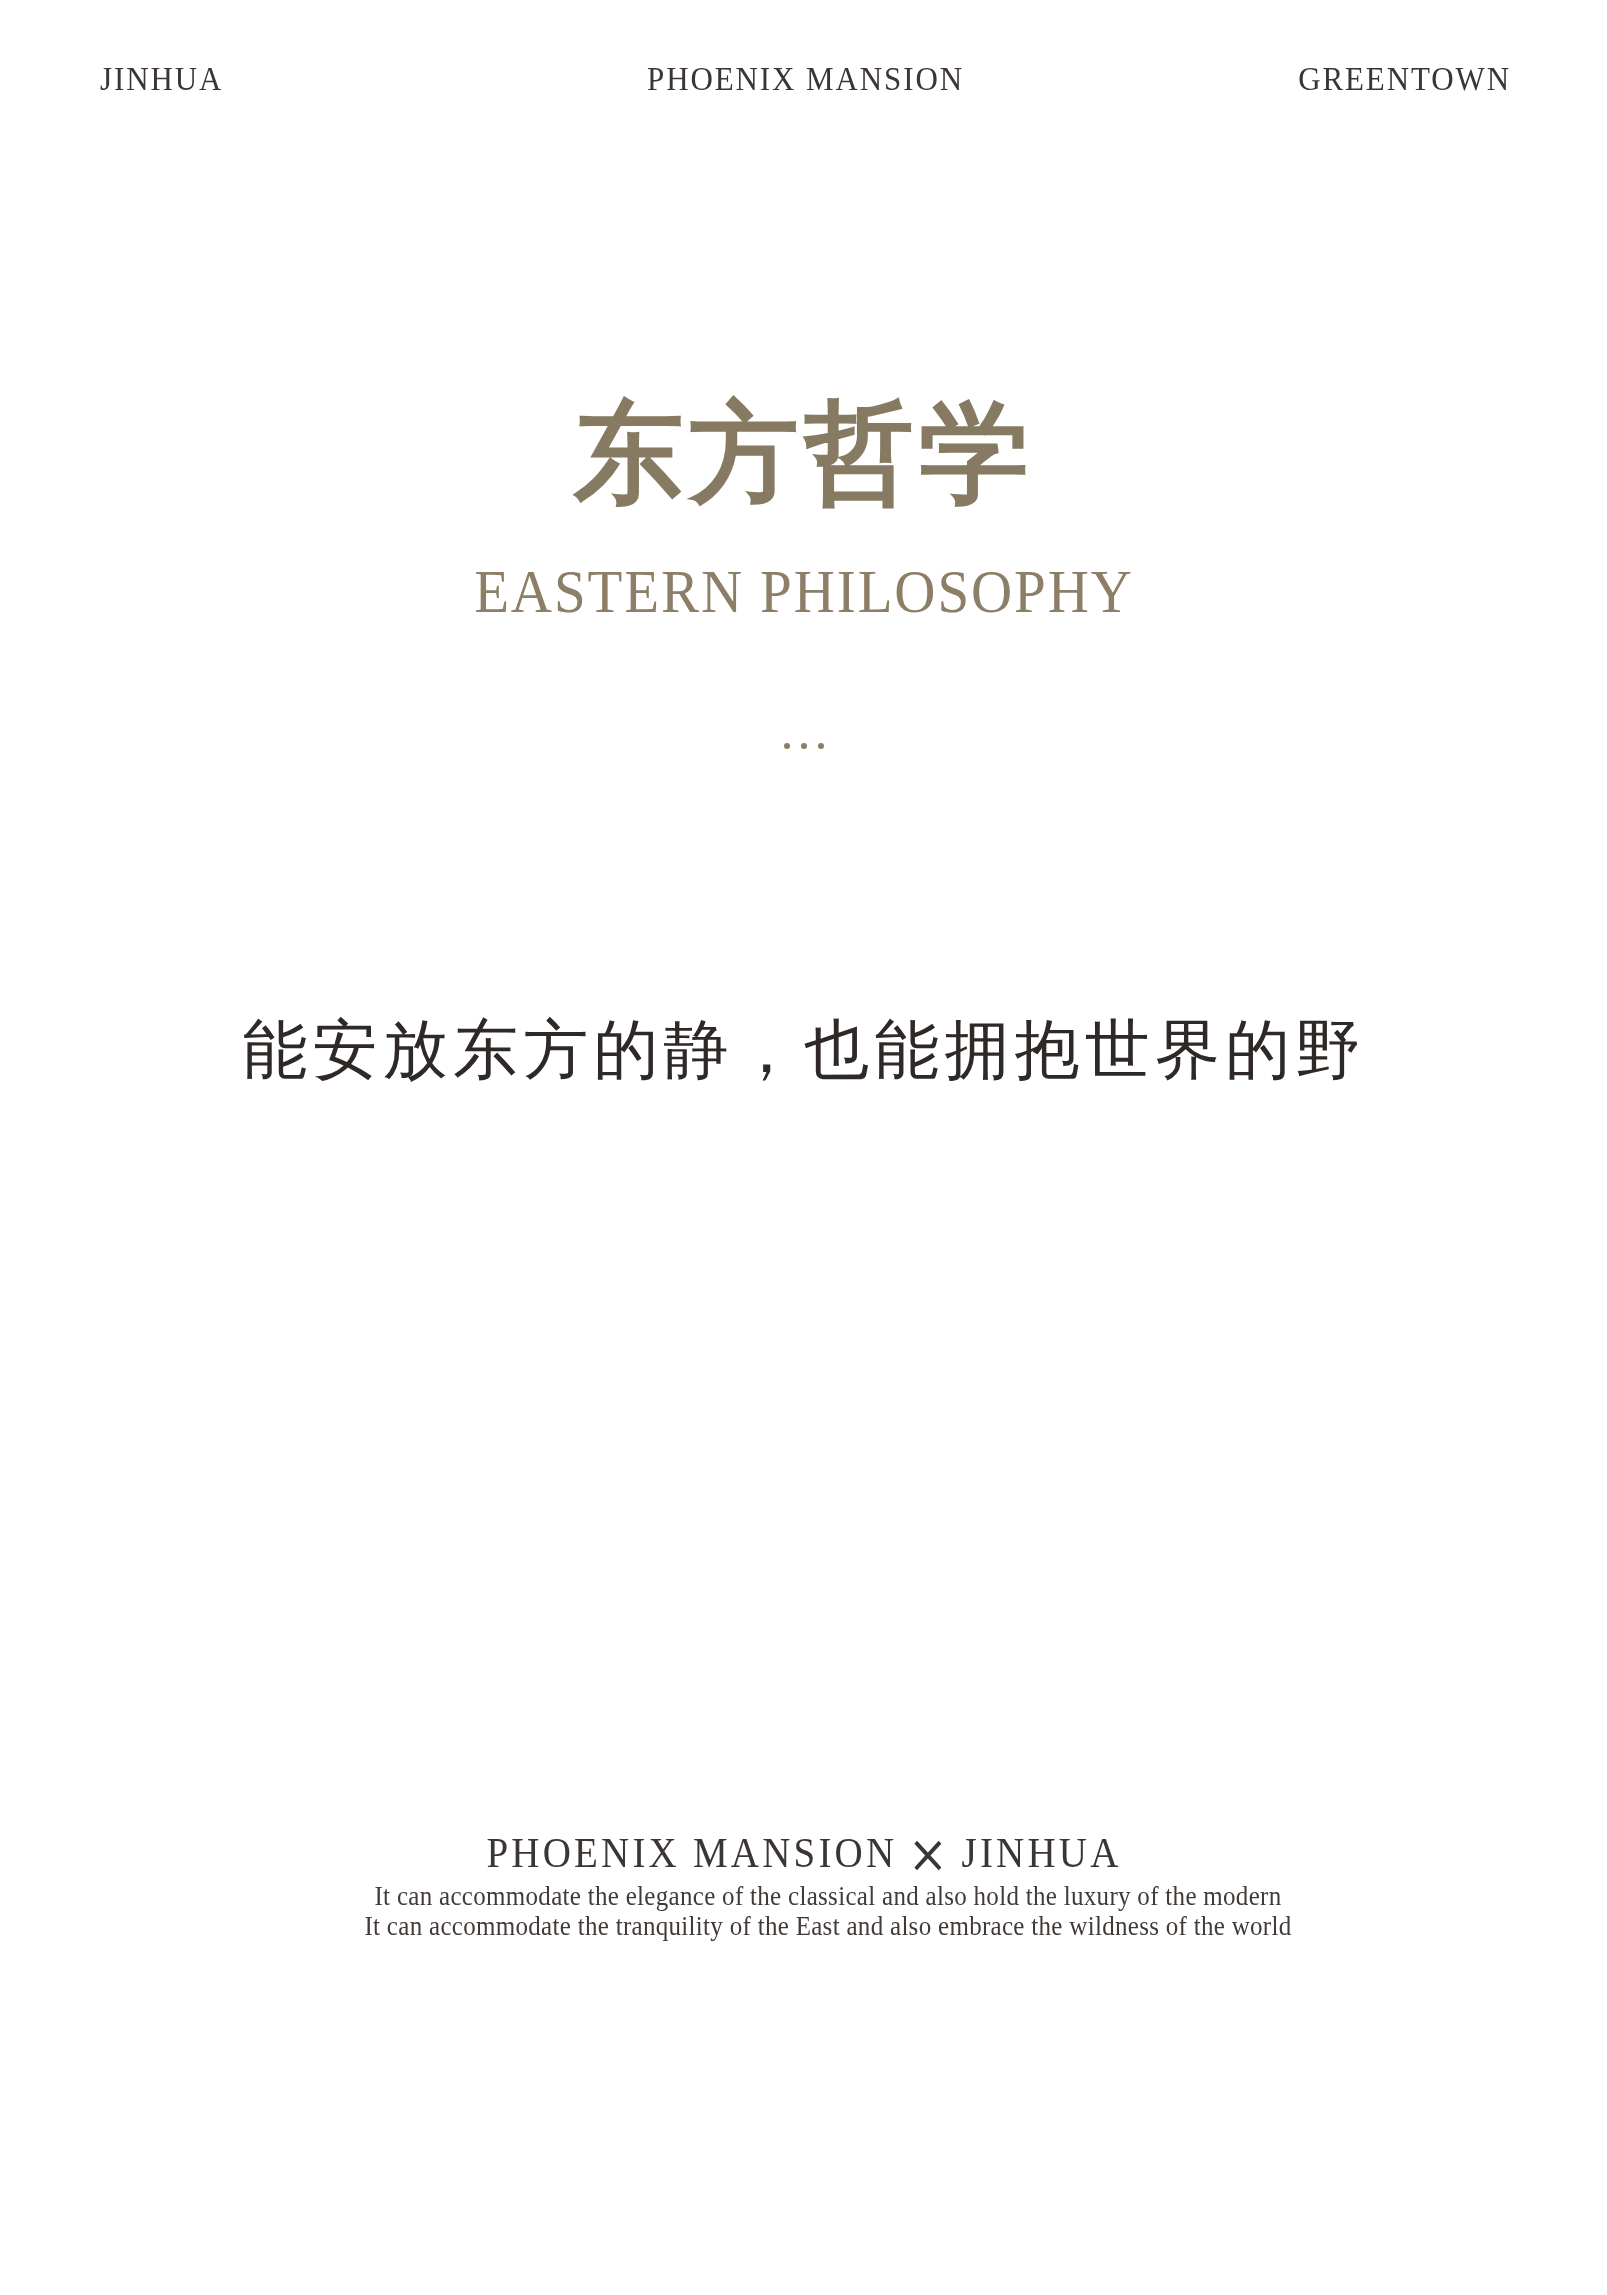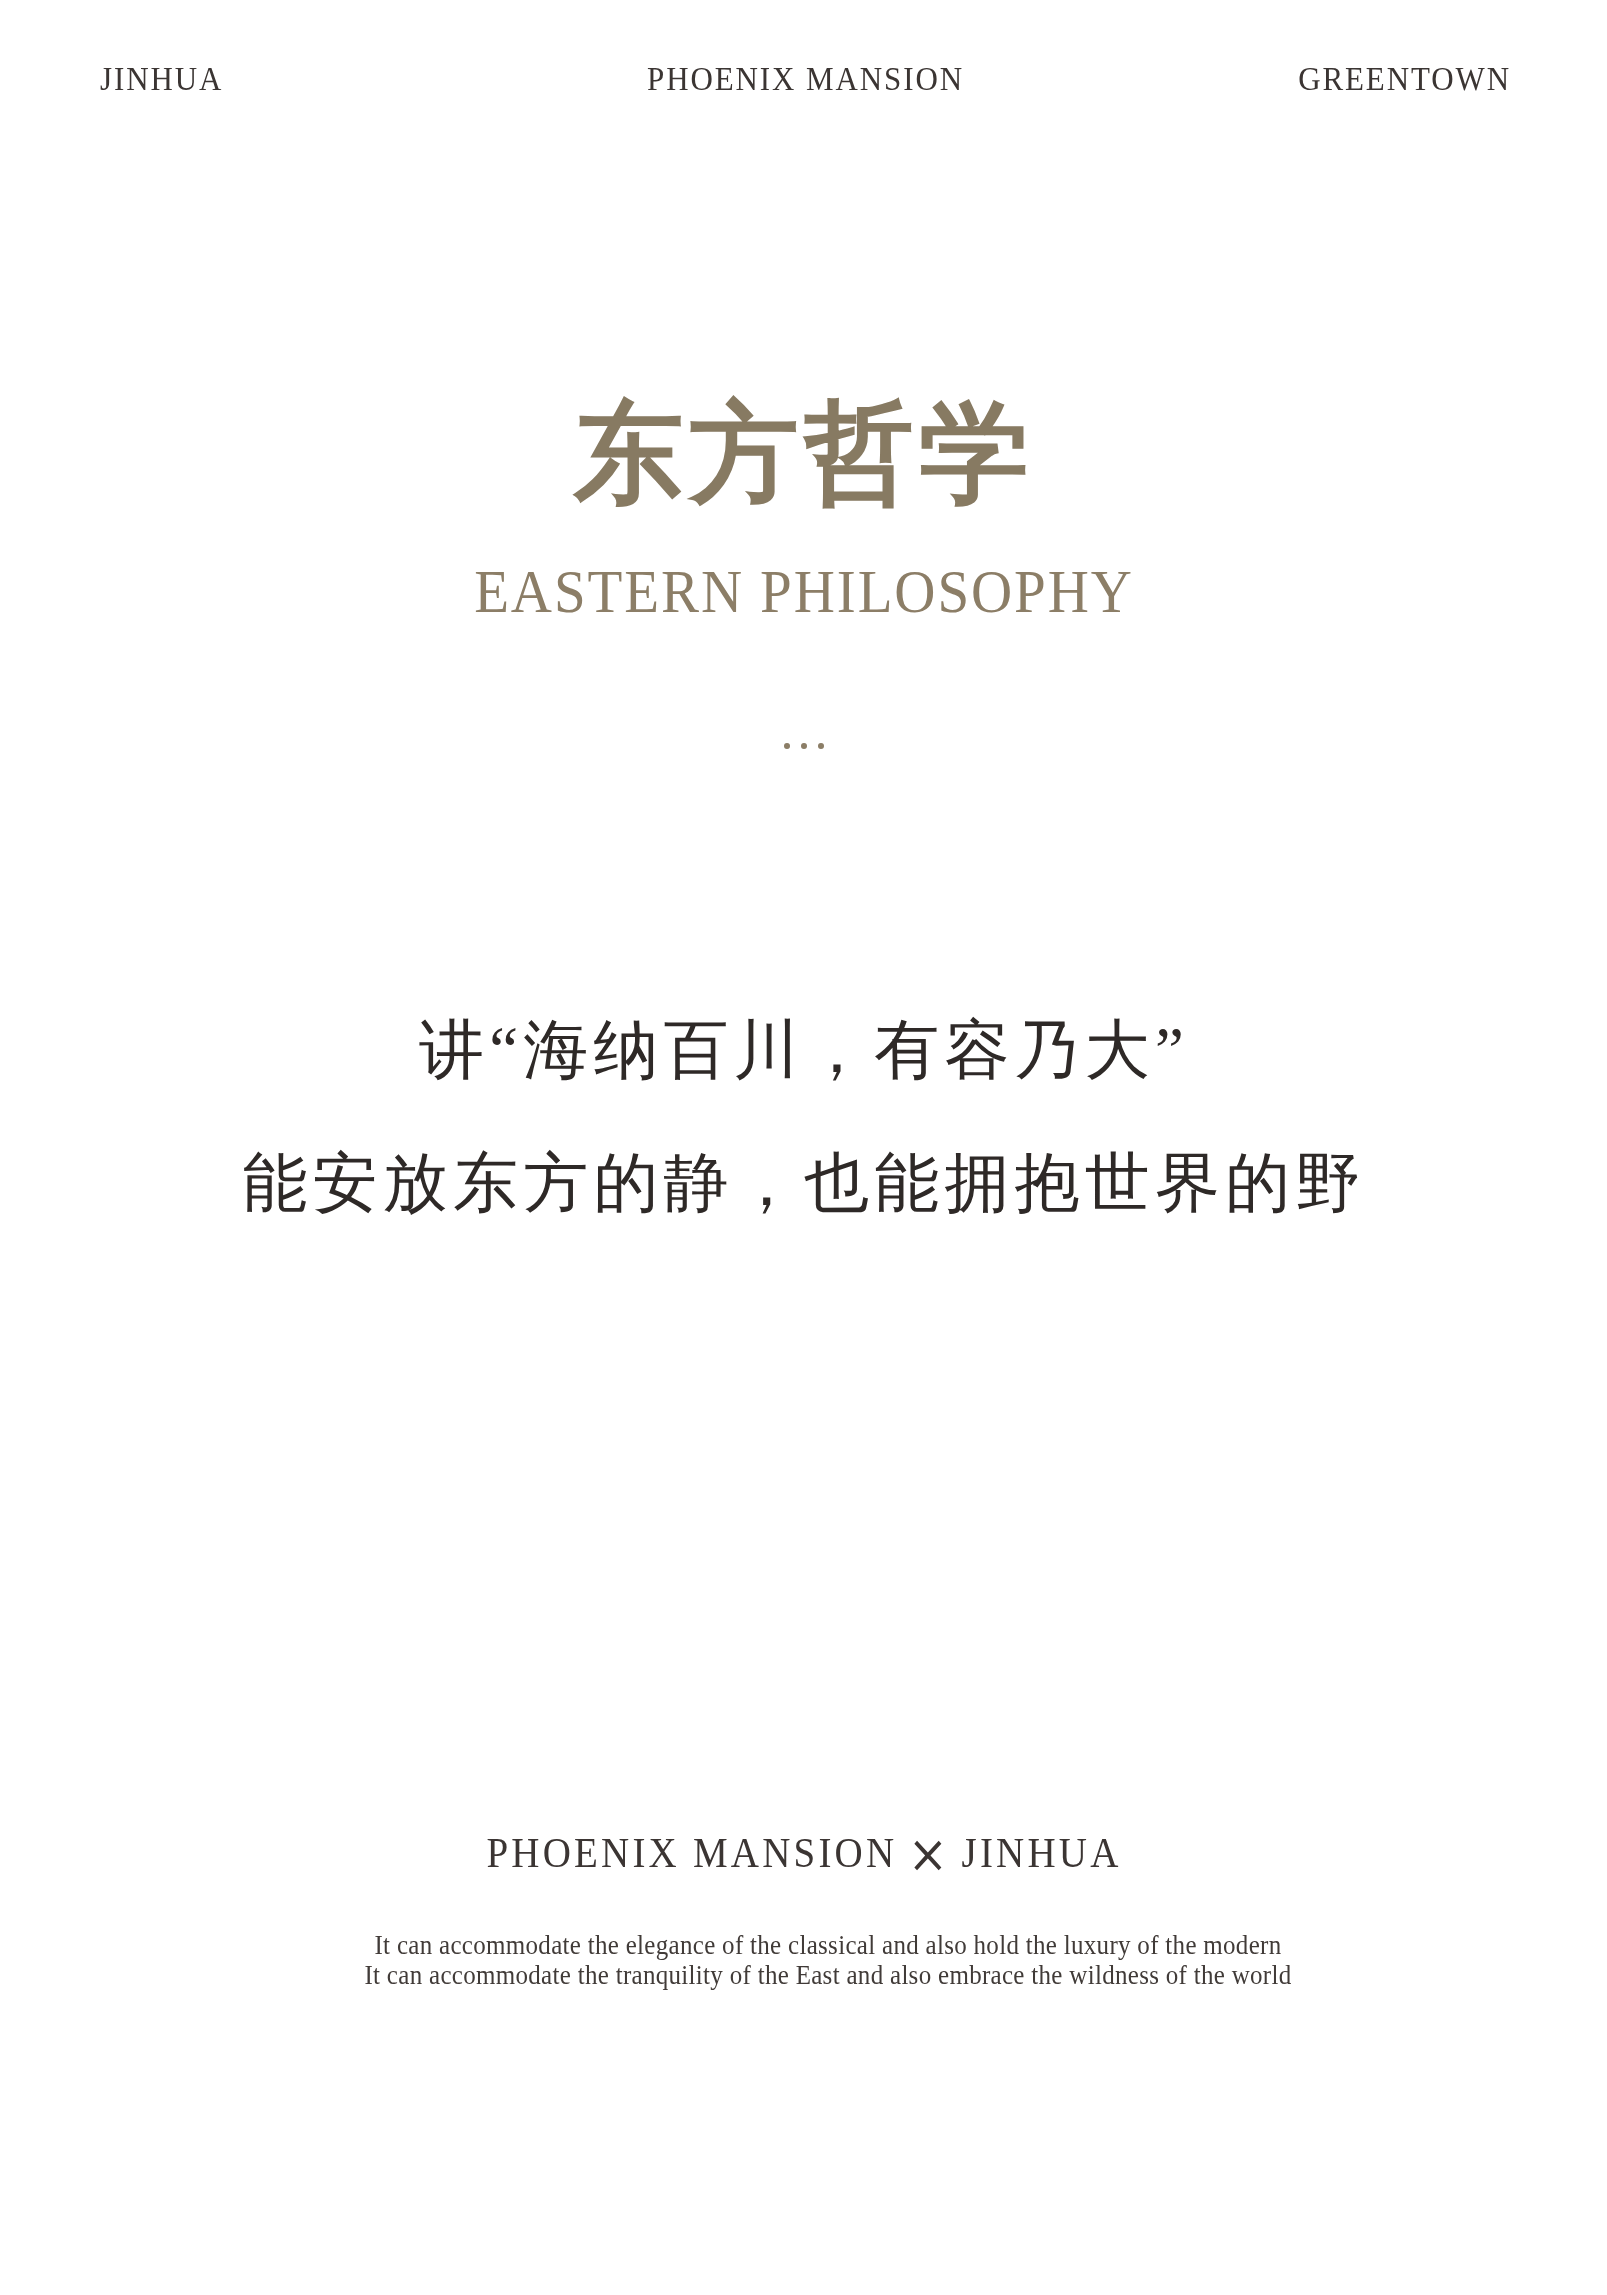--- a/index.html
+++ b/index.html
@@ -103,21 +103,21 @@
     display: inline-block;
     font-size: 48px;
     line-height: 0;
     vertical-align: -3.9px;
     margin: 0 10.4px;
     font-family: "DejaVu Serif", "Liberation Serif", serif;
   }
 
   
   .captions {
-    top: 1929px;
+    top: 1880px;
     color: var(--caption_ink, #413b38);
     margin-left: 48px;
   }
   .captions .cap-line {
     font-size: 25px;
     line-height: 30px;
     letter-spacing: 0.3px;
     transform: scaleY(1.08);
     transform-origin: top;
     white-space: nowrap;
@@ -135,21 +135,20 @@
 <div class="abs-center title-cn">东方哲学</div>
 <div class="abs-center title-en">EASTERN PHILOSOPHY</div>
 
 <div class="abs-center divider-dots">
     <span class="dot"></span>
     <span class="dot"></span>
     <span class="dot"></span>
   </div>
 
 <div class="abs-center philosophy">
-  <div class="line">讲“海纳百川，有容乃大”</div>
   <div class="line">能安放东方的静，也能拥抱世界的野</div>
 </div>
 
 <div class="abs-center brand-lockup">
   <span>PHOENIX MANSION</span><span class="x-sep">×</span><span>JINHUA</span>
 </div>
 
 <div class="abs-center captions">
   <div class="cap-line">It can accommodate the elegance of the classical and also hold the luxury of the modern</div>
   <div class="cap-line">It can accommodate the tranquility of the East and also embrace the wildness of the world</div>

